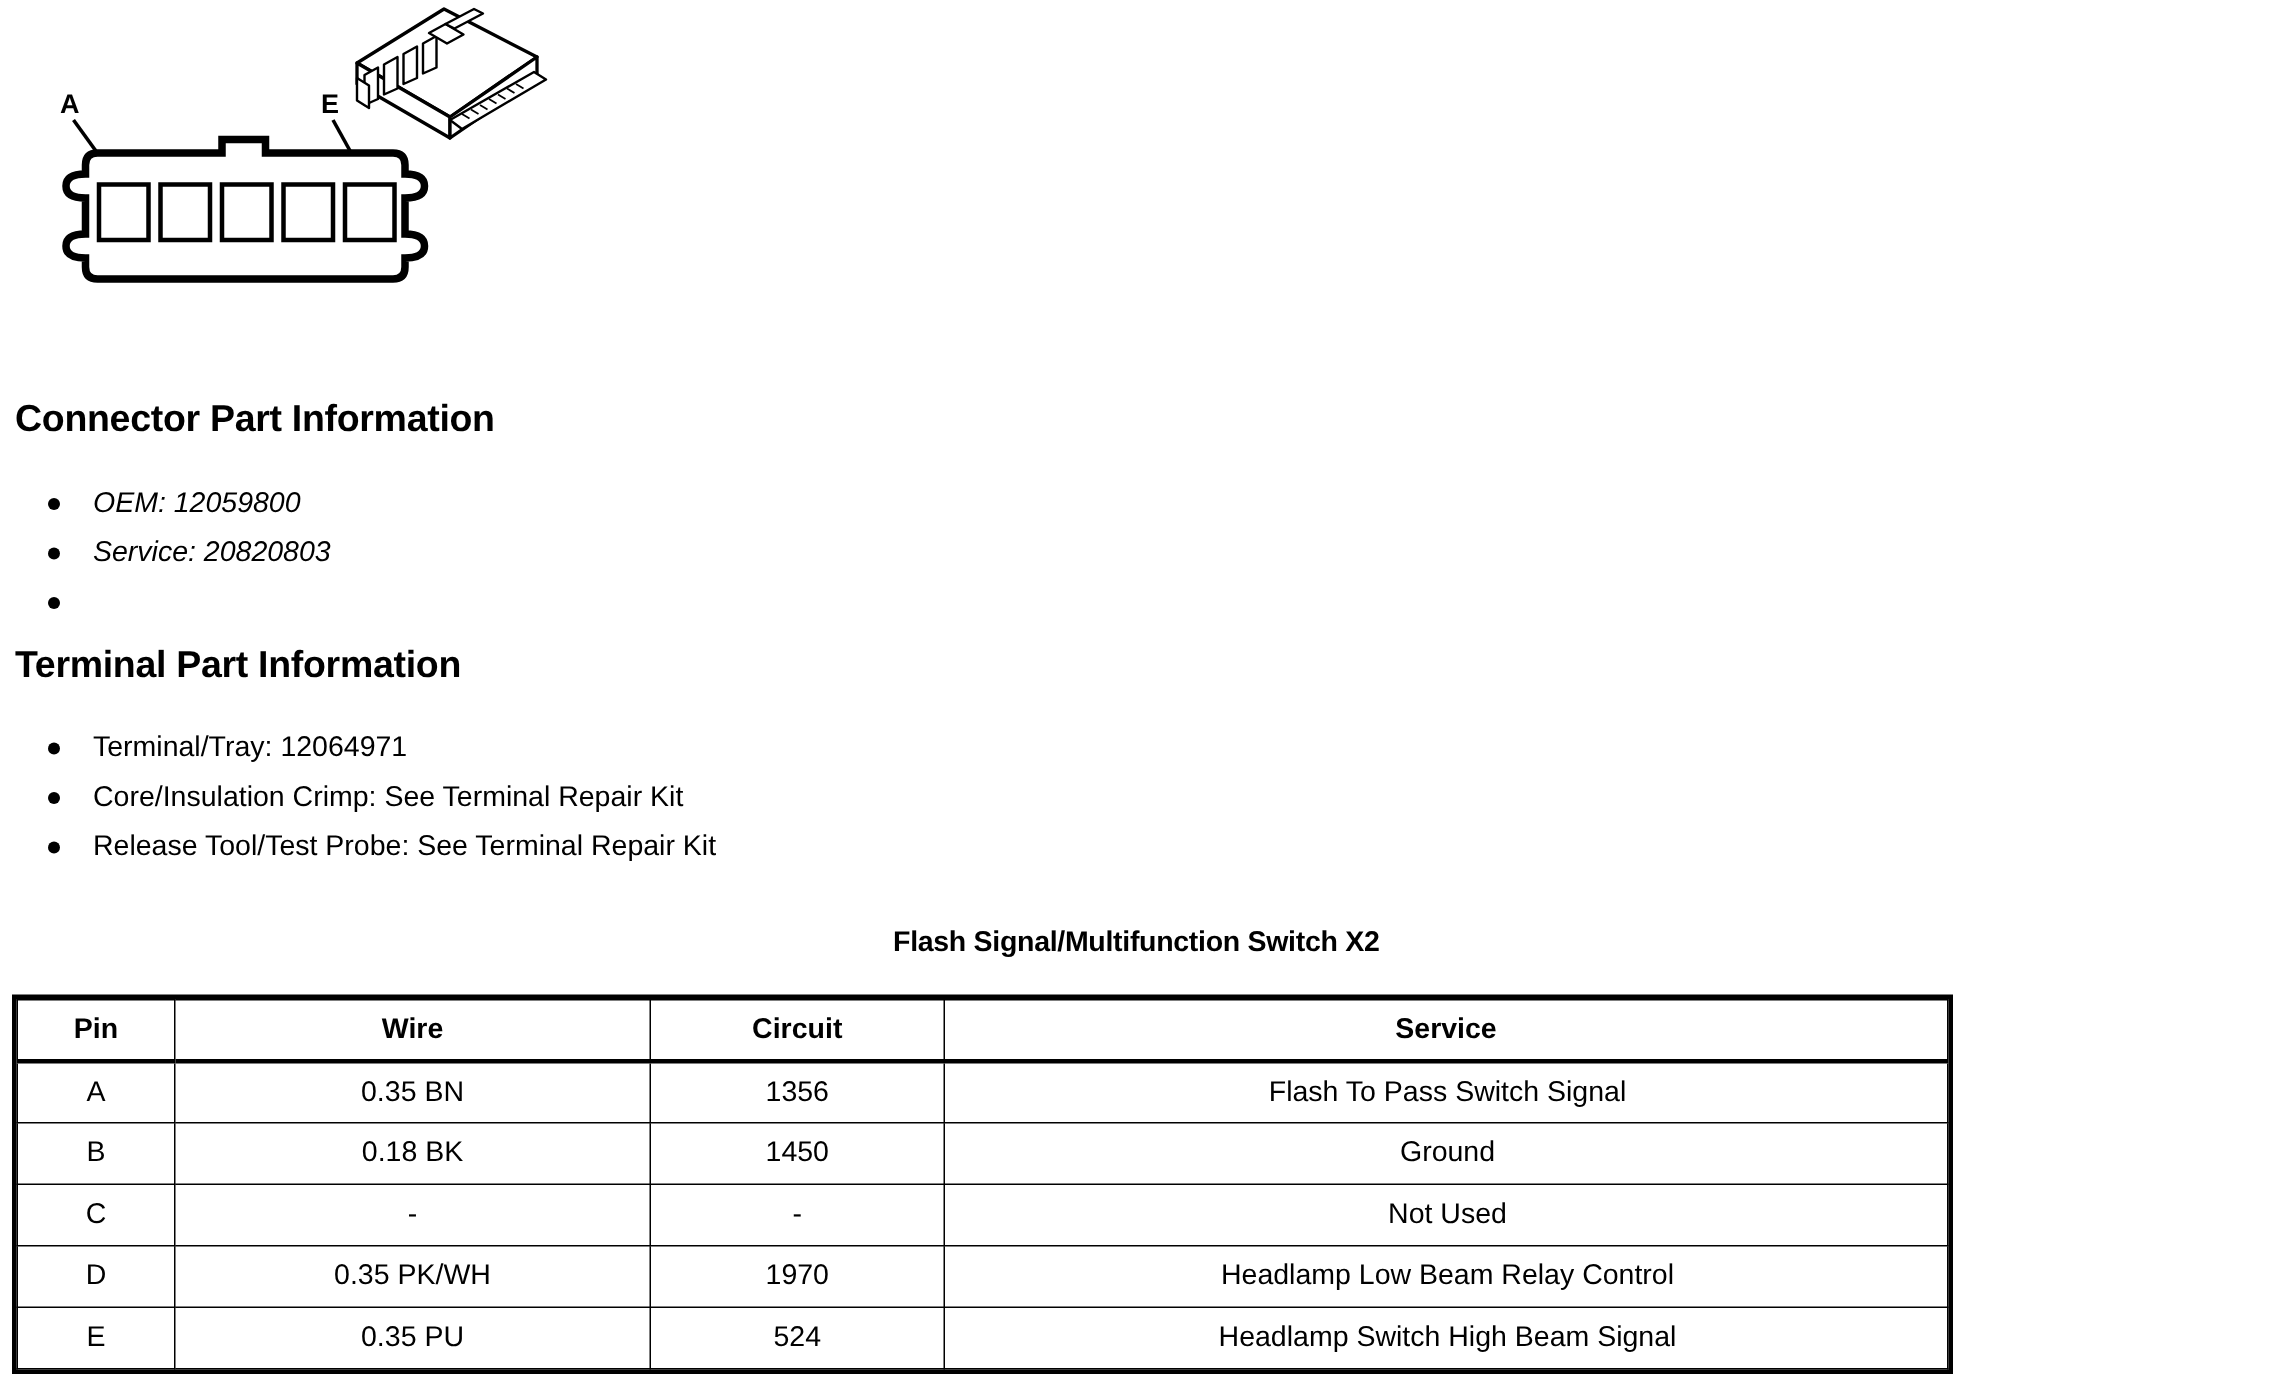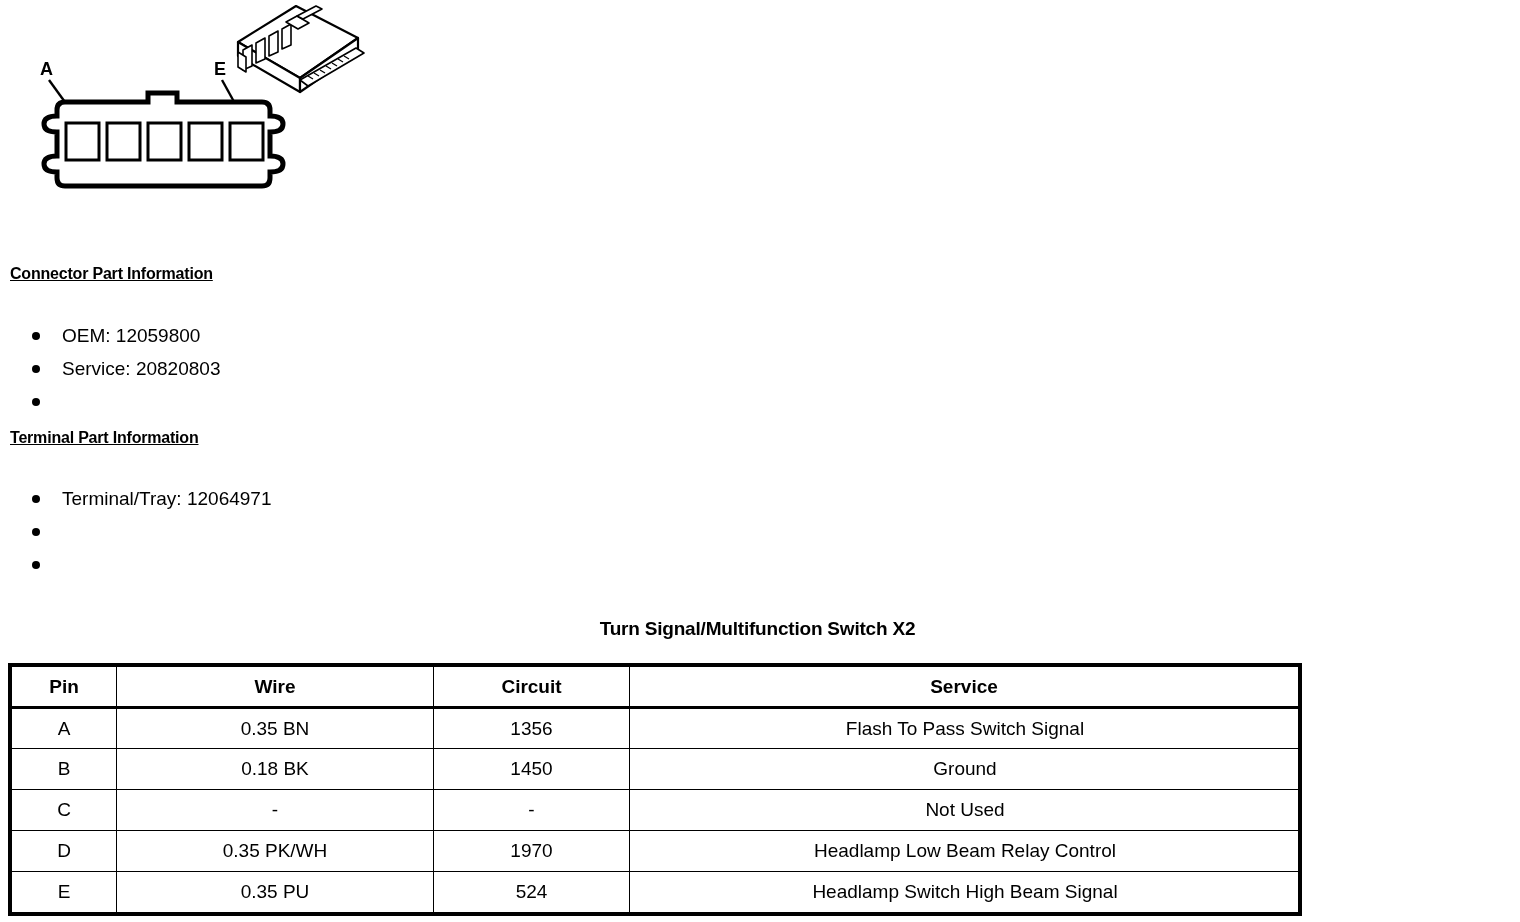--- a/index.html
+++ b/index.html
@@ -22,37 +22,36 @@
     left: 0;
     top: 0;
     width: 420px;
     height: 230px;
   }
 
   
   .section-heading {
     position: absolute;
     left: 10px;
-    font-size: 16px;
+    font-size: 25px;
     font-weight: bold;
     letter-spacing: -0.2px;
     white-space: nowrap;
-    text-decoration: underline;
   }
   #connector-part-heading { top: 265px; }
   #terminal-part-heading  { top: 429px; }
 
   .bullet-list {
     position: absolute;
     left: 30px;
     margin: 0;
     padding: 0;
     list-style: none;
   }
-  #connector-part-list { top: 319px; }
+  #connector-part-list { top: 319px; font-style: italic; }
   #terminal-part-list  { top: 482px; }
 
   .bullet-item {
     position: relative;
     height: 33px;
     line-height: 33px;
     font-size: 19px;
     white-space: nowrap;
     padding-left: 32px;
   }
@@ -199,27 +198,29 @@
 
 <div class="section-heading" id="terminal-part-heading">Terminal Part Information</div>
 
 <ul class="bullet-list" id="terminal-part-list">
   <li class="bullet-item">
     <span class="bullet-dot"></span>
     <span>Terminal/Tray: 12064971</span>
   </li>
   <li class="bullet-item">
     <span class="bullet-dot"></span>
-  </li>
-  <li class="bullet-item">
-    <span class="bullet-dot"></span>
+    <span>Core/Insulation Crimp: See Terminal Repair Kit</span>
+  </li>
+  <li class="bullet-item">
+    <span class="bullet-dot"></span>
+    <span>Release Tool/Test Probe: See Terminal Repair Kit</span>
   </li>
 </ul>
 
-<div id="pinout-title">Turn Signal/Multifunction Switch X2</div>
+<div id="pinout-title">Flash Signal/Multifunction Switch X2</div>
 
 <div id="pinout-table-wrap">
   <table class="pinout">
     <colgroup>
       <col class="c-pin">
         <col class="c-wire">
         <col class="c-circuit">
         <col class="c-function">
     </colgroup>
     <thead>

